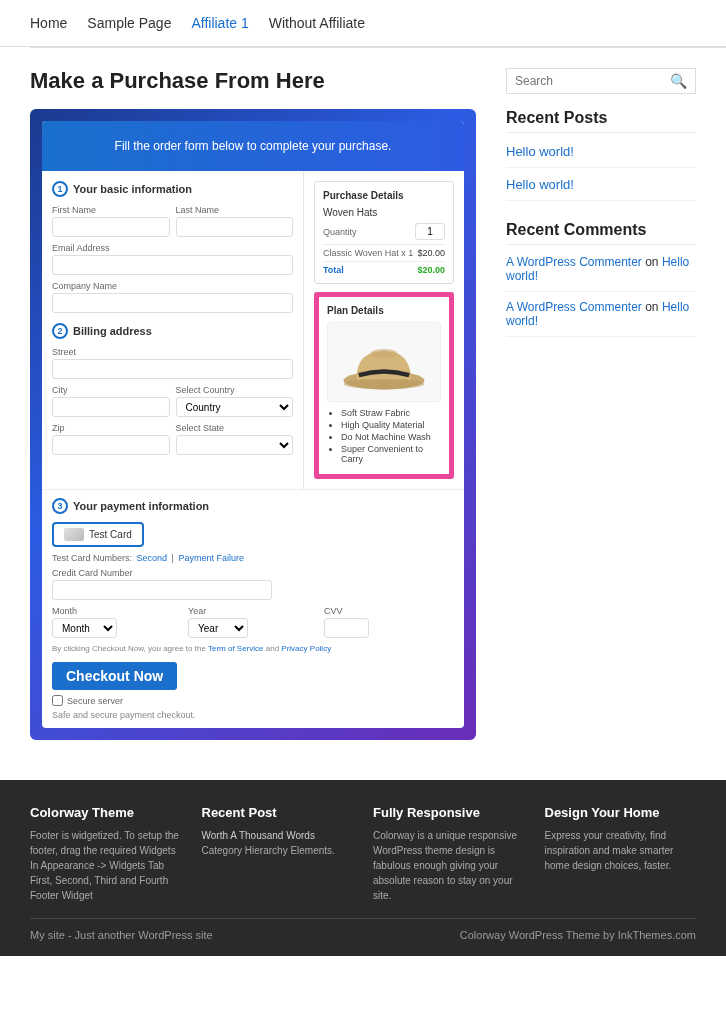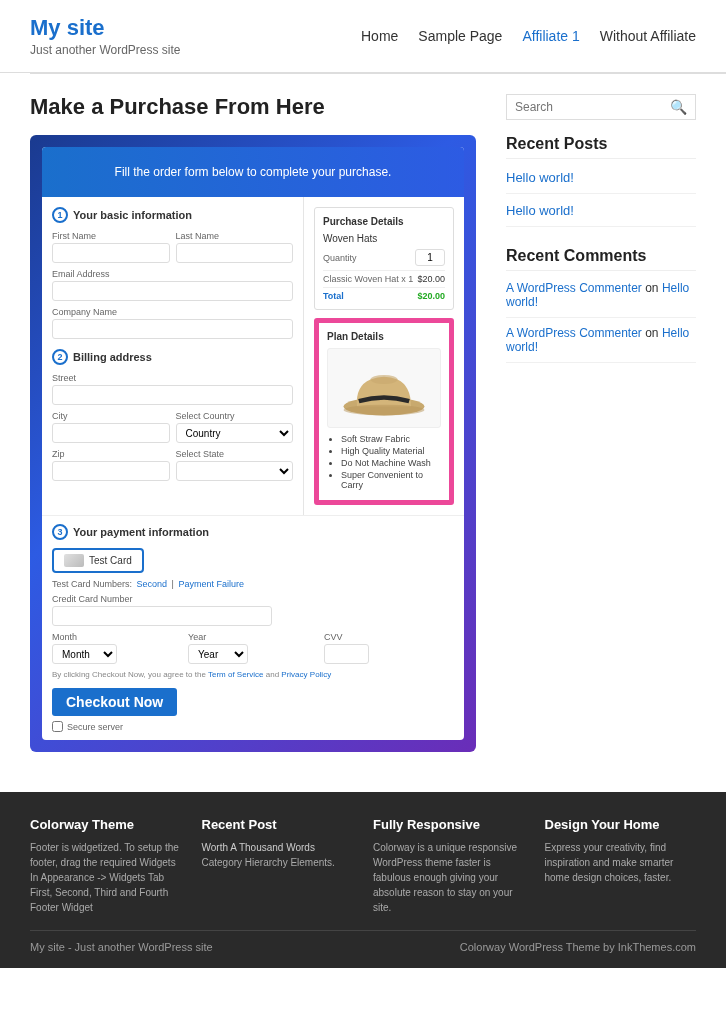--- a/index.html
+++ b/index.html
@@ -105,24 +105,20 @@
 
     
     .checkbox-row { display: flex; align-items: center; gap: 4px; }
     .checkbox-row input { width: 11px; height: 11px; }
   </style>
 </head>
 <body>
 
 <header>
   <div class="header">
-    <div>
-      <div class="site-title">My site</div>
-      <div class="site-tagline">Just another WordPress site</div>
-    </div>
     <nav class="nav">
       <a href="#">Home</a>
       <a href="#">Sample Page</a>
       <a href="#" class="active">Affiliate 1</a>
       <a href="#">Without Affiliate</a>
     </nav>
   </div>
   <hr class="nav-separator">
 </header>
 
@@ -309,20 +305,21 @@
           </div>
 
           <button class="checkout-btn">Checkout Now</button>
 
           <div class="secure-row" style="margin-top:5px;">
             <div class="checkbox-row">
               <input type="checkbox" style="">
               <span class="secure-text">Secure server</span>
             </div>
           </div>
+          <div class="safe-text">Safe and secure payment checkout.</div>
         </div>
 
       </div>
     </div>
   </div>
 
   <aside class="sidebar">
     <div class="search-box">
       <input class="search-input" type="text" placeholder="Search" style="">
       <span class="search-icon">🔍</span>
@@ -362,21 +359,21 @@
     </div>
     <div class="footer-col">
       <div class="footer-col-title">Recent Post</div>
       <div class="footer-col-text">
         <a href="#">Worth A Thousand Words</a><br>
         <span>Category Hierarchy Elements.</span>
       </div>
     </div>
     <div class="footer-col">
       <div class="footer-col-title">Fully Responsive</div>
-      <div class="footer-col-text">Colorway is a unique responsive WordPress theme faster is fabulous enough giving your absolute reason to stay on your site.</div>
+      <div class="footer-col-text">Colorway is a unique responsive WordPress theme design is fabulous enough giving your absolute reason to stay on your site.</div>
     </div>
     <div class="footer-col">
       <div class="footer-col-title">Design Your Home</div>
       <div class="footer-col-text">Express your creativity, find inspiration and make smarter home design choices, faster.</div>
     </div>
   </div>
   <div class="footer-bottom">
     <span>My site - Just another WordPress site</span>
     <span>Colorway WordPress Theme by InkThemes.com</span>
   </div>

